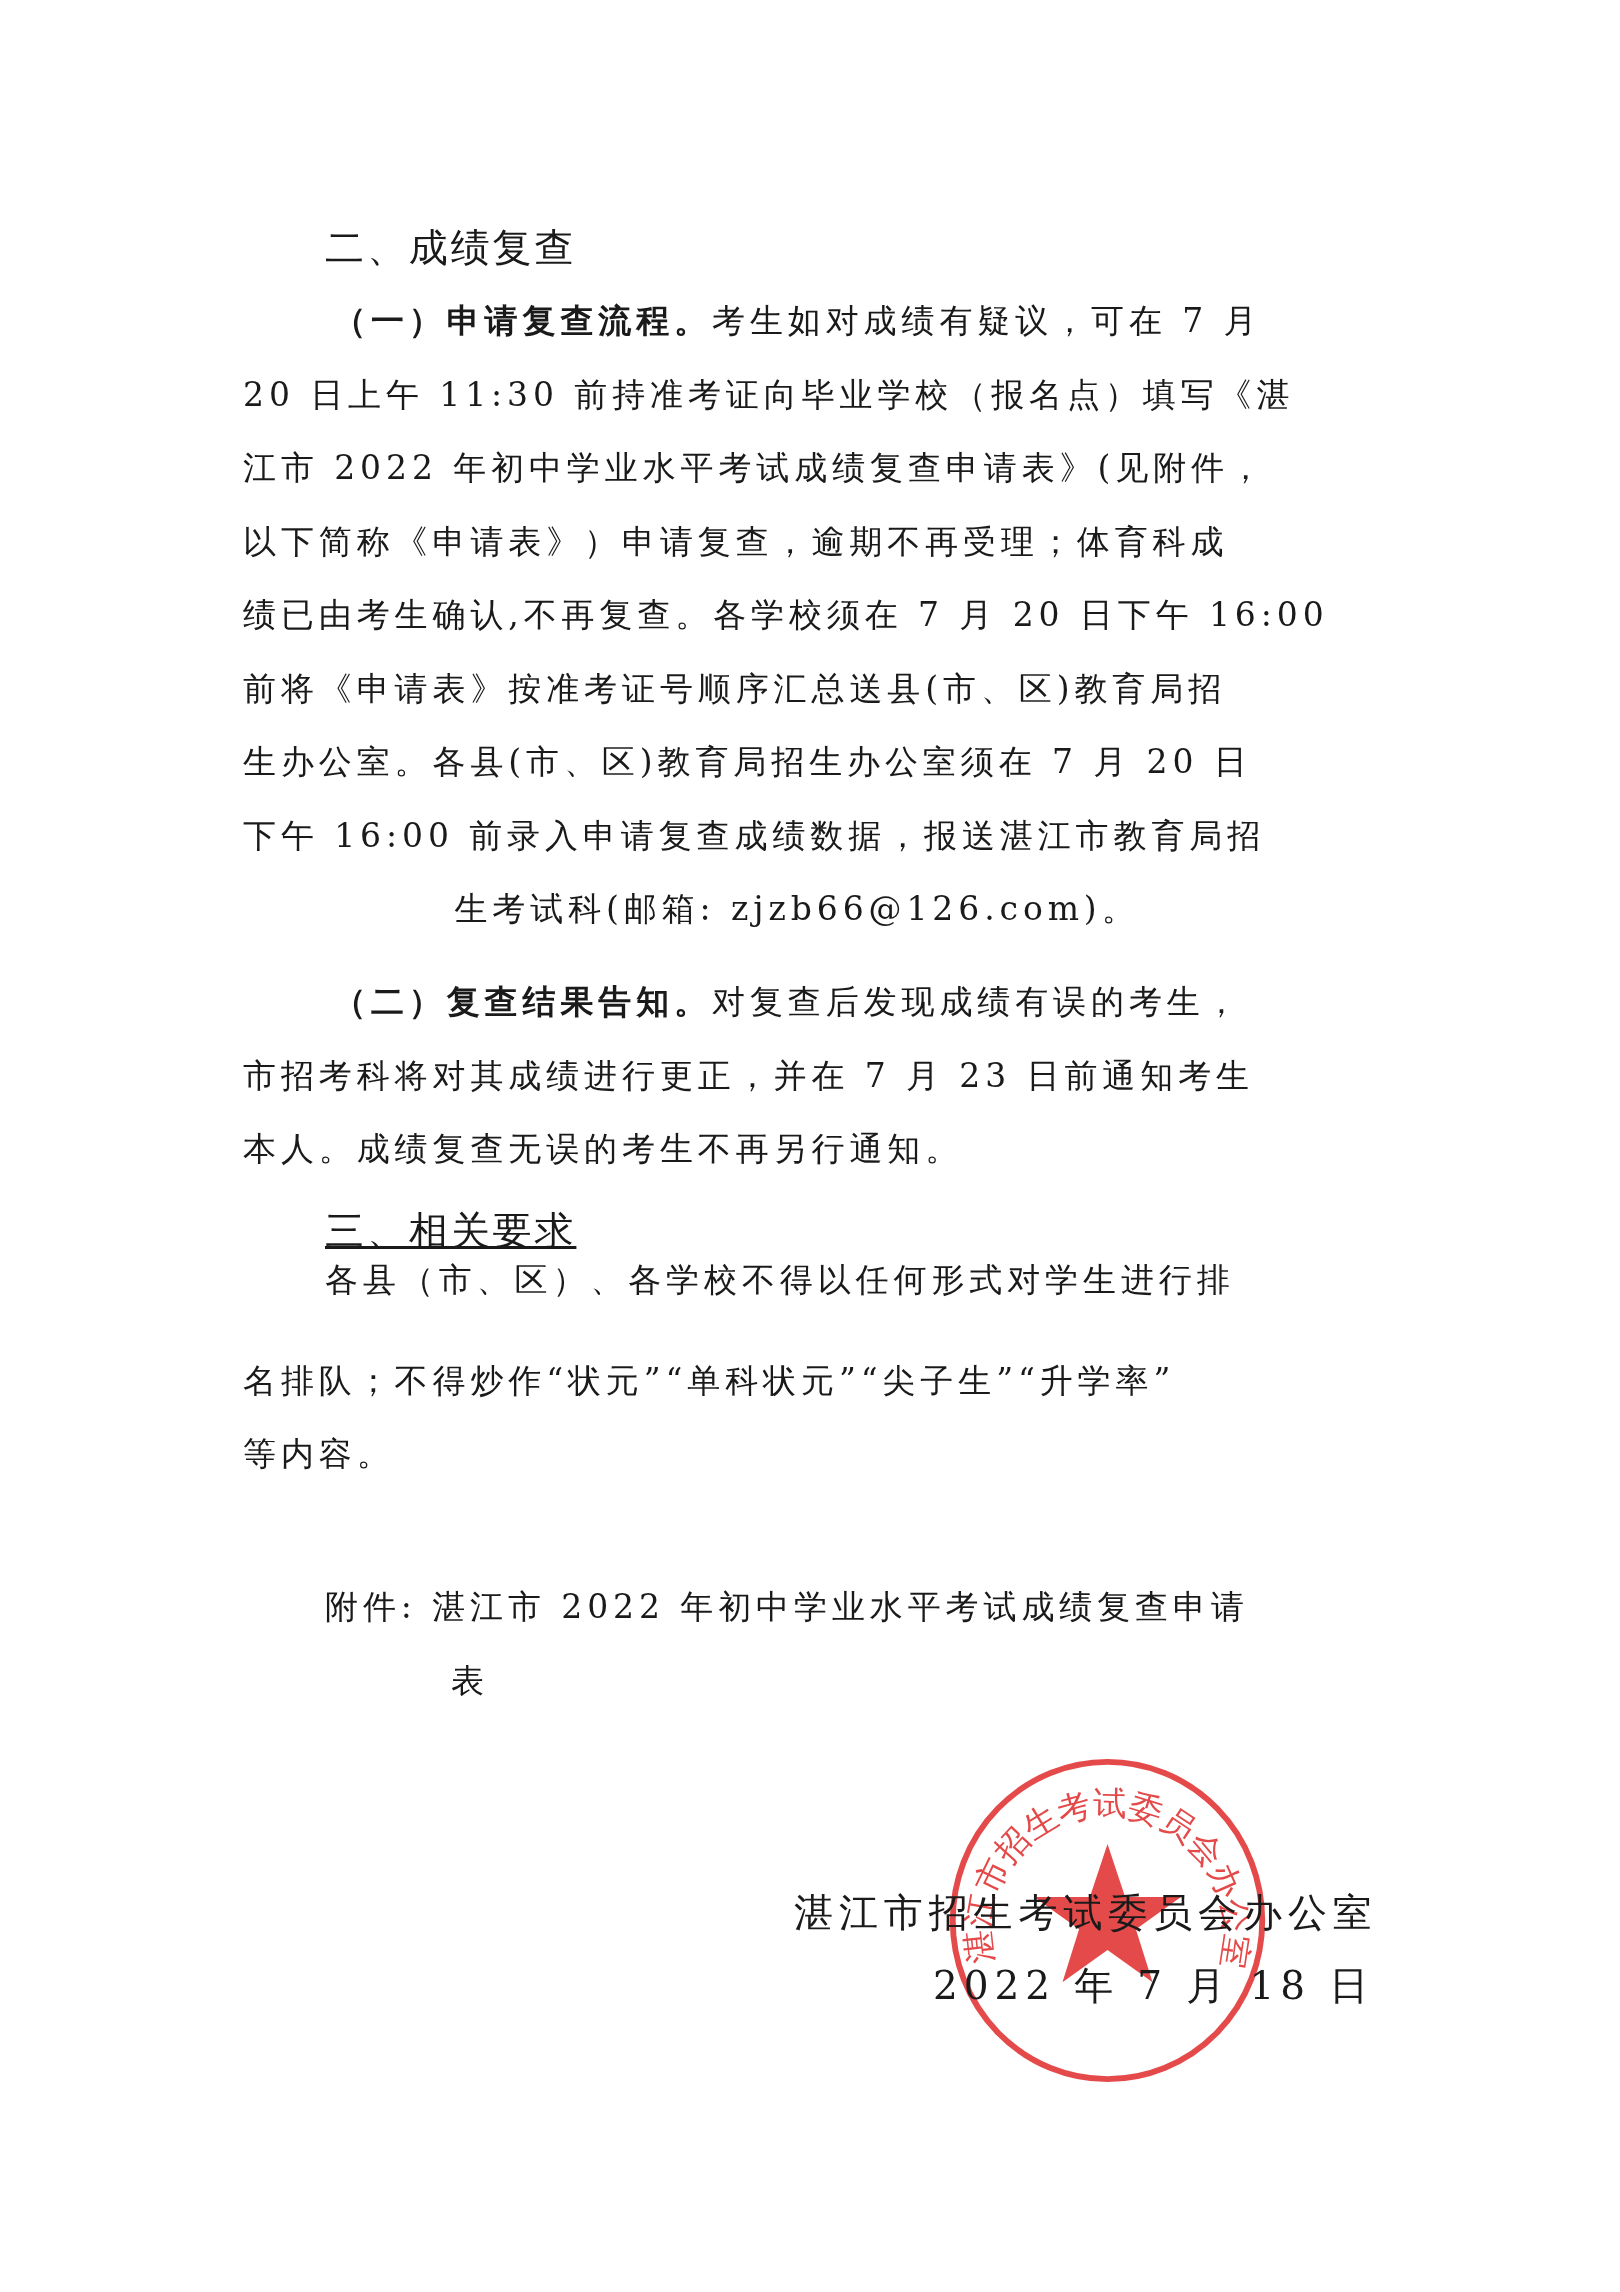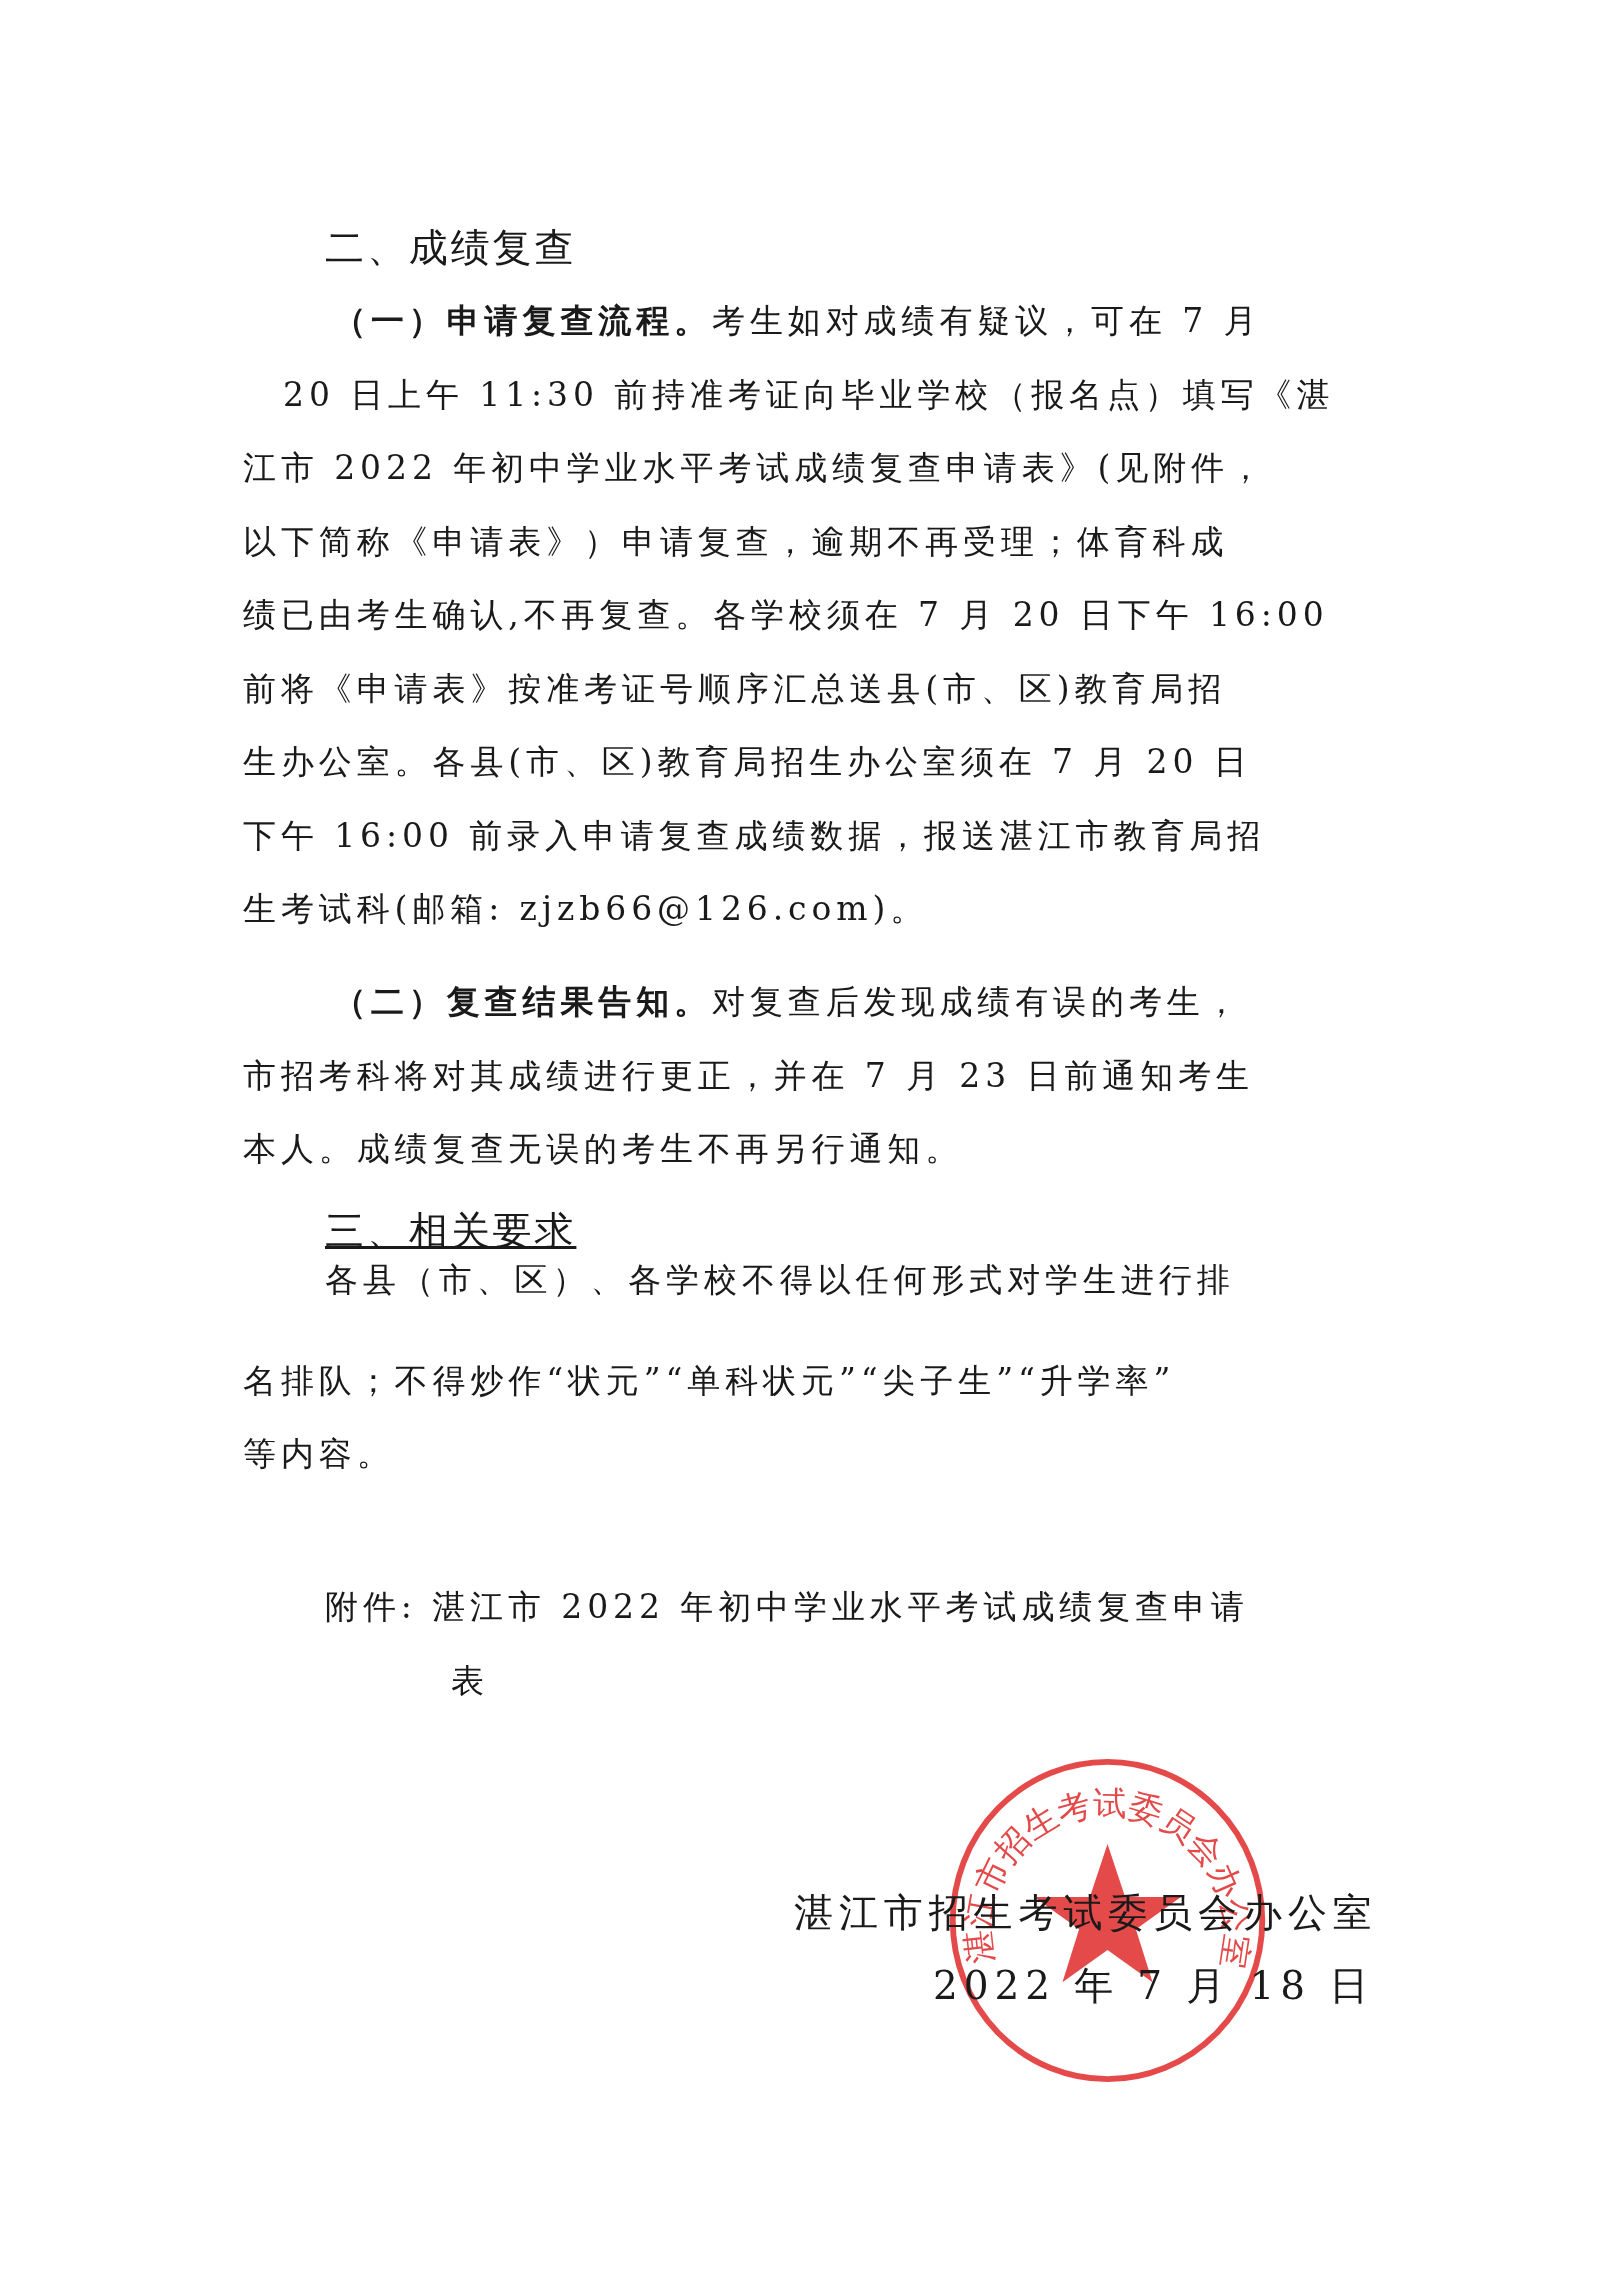--- a/index.html
+++ b/index.html
@@ -13,28 +13,28 @@
   .sig { position: absolute; font-size: 39px; letter-spacing: 5.9px; white-space: nowrap; z-index: 2; }
 </style>
 </head>
 <body>
 
 <div>
 
   <div class="line heading" style="top:223px; left:325px;">二、成绩复查</div>
 
   <div class="line" style="top:296px; left:333px;"><span class="bold">（一）申请复查流程。</span><span>考生如对成绩有疑议，可在 7 月</span></div>
-  <div class="line" style="top:370px;margin-left:40px;">20 日上午 11:30 前持准考证向毕业学校（报名点）填写《湛</div>
+  <div class="line" style="top:370px;">20 日上午 11:30 前持准考证向毕业学校（报名点）填写《湛</div>
   <div class="line" style="top:443px;">江市 2022 年初中学业水平考试成绩复查申请表》(见附件，</div>
   <div class="line" style="top:517px;">以下简称《申请表》）申请复查，逾期不再受理；体育科成</div>
   <div class="line" style="top:590px;">绩已由考生确认,不再复查。各学校须在 7 月 20 日下午 16:00</div>
   <div class="line" style="top:664px;">前将《申请表》按准考证号顺序汇总送县(市、区)教育局招</div>
   <div class="line" style="top:737px;">生办公室。各县(市、区)教育局招生办公室须在 7 月 20 日</div>
   <div class="line" style="top:811px;">下午 16:00 前录入申请复查成绩数据，报送湛江市教育局招</div>
-  <div class="line" style="top:884px;">生考试科(邮箱: zjzb66@126.com)。</div>
+  <div class="line" style="top:884px;text-align:center;">生考试科(邮箱: zjzb66@126.com)。</div>
 
   <div class="line" style="top:977px; left:333px;"><span class="bold">（二）复查结果告知。</span><span>对复查后发现成绩有误的考生，</span></div>
   <div class="line" style="top:1051px;">市招考科将对其成绩进行更正，并在 7 月 23 日前通知考生</div>
   <div class="line" style="top:1124px;">本人。成绩复查无误的考生不再另行通知。</div>
 
   <div class="line heading" style="top:1206px; left:325px;text-decoration:underline;">三、相关要求</div>
   <div class="line" style="top:1255px; left:325px;">各县（市、区）、各学校不得以任何形式对学生进行排</div>
   <div class="line" style="top:1356px;">名排队；不得炒作“状元”“单科状元”“尖子生”“升学率”</div>
   <div class="line" style="top:1429px;">等内容。</div>
 

